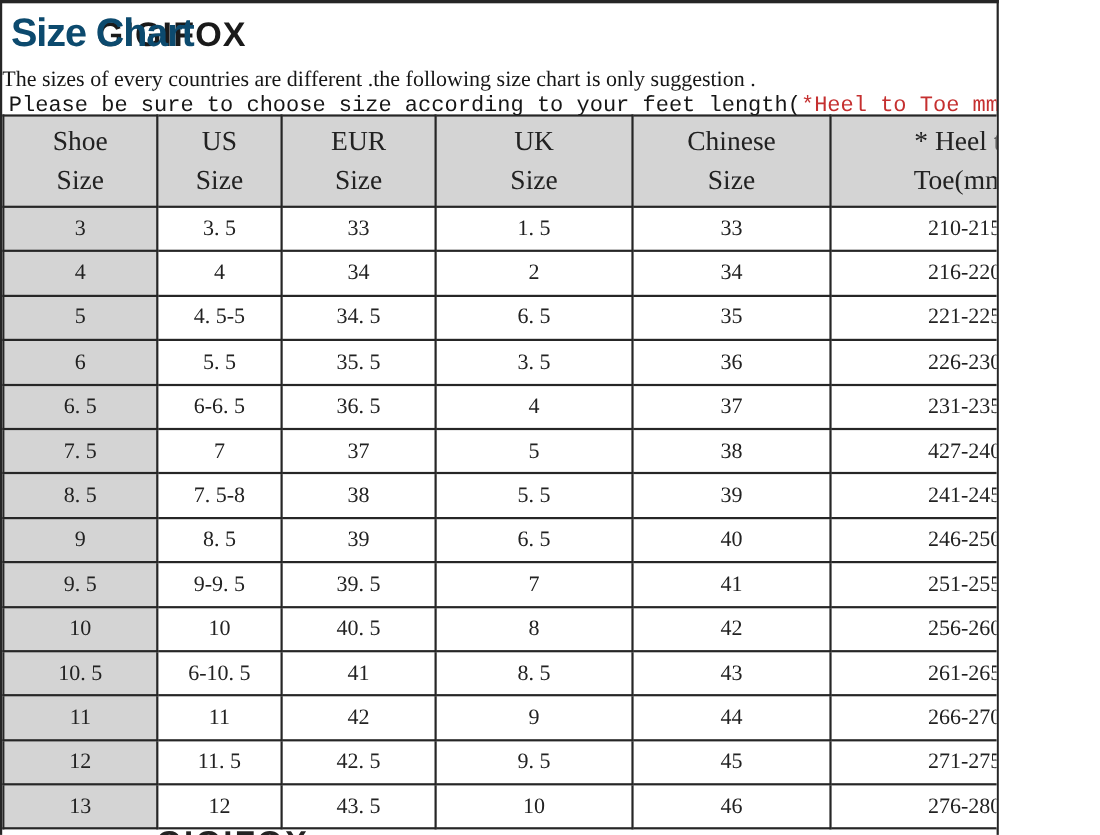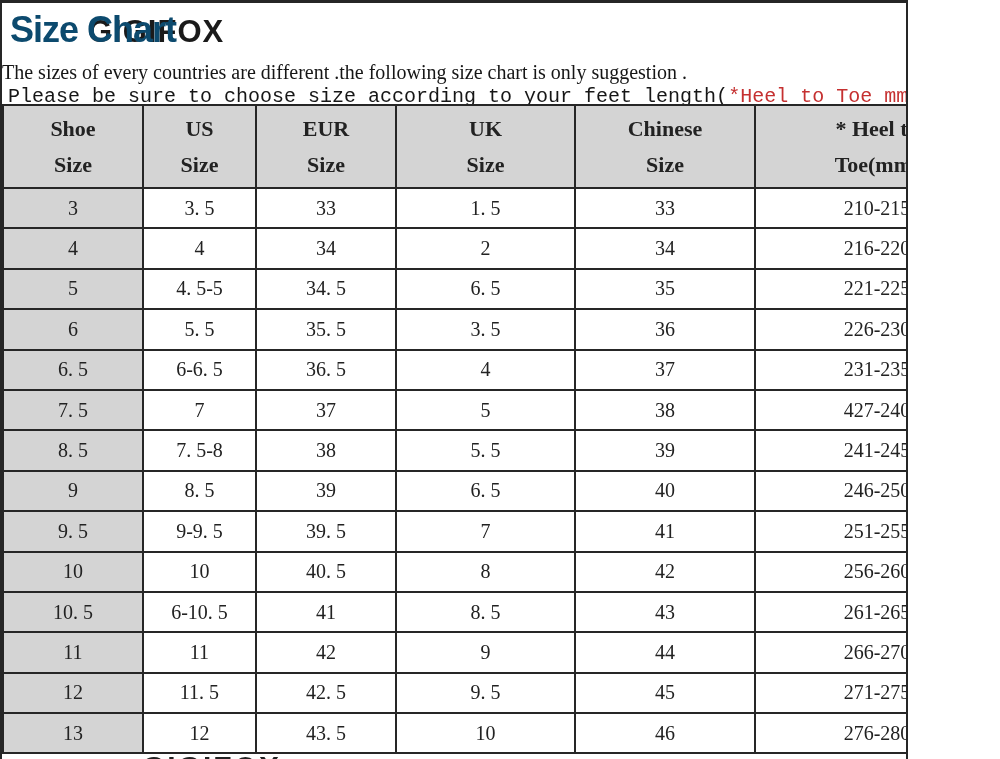--- a/index.html
+++ b/index.html
@@ -47,21 +47,21 @@
   .size-table col.c3{width:140px;}
   .size-table col.c4{width:179px;}
   .size-table col.c5{width:180px;}
   .size-table col.c6{width:244px;}
   .size-table th, .size-table td{
     border:2px solid var(--border,#262626);
     padding:0;vertical-align:middle;
   }
   .size-table th{
     height:81px;background:var(--gray,#d4d4d4);
-    font-weight:bold;font-size:22px;line-height:36px;color:#222;
+    font-weight:normal;font-size:25px;line-height:36px;color:#222;
   }
   .size-table td{
     height:38.4px;font-size:20px;color:#222;background:#fff;
   }
   .size-table td:first-child{background:var(--gray,#d4d4d4);}
   .bottom-watermark{
     position:absolute;left:140px;top:747px;
     font-family:"Liberation Sans", sans-serif;
     font-weight:bold;font-size:30px;letter-spacing:2px;color:#222;
     white-space:nowrap;

